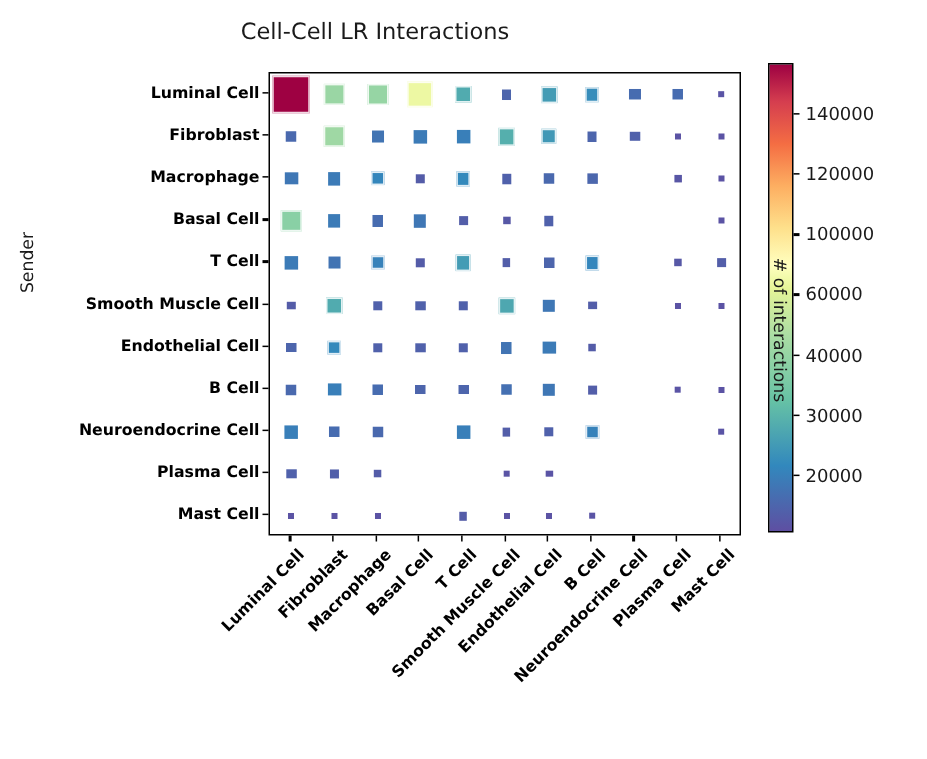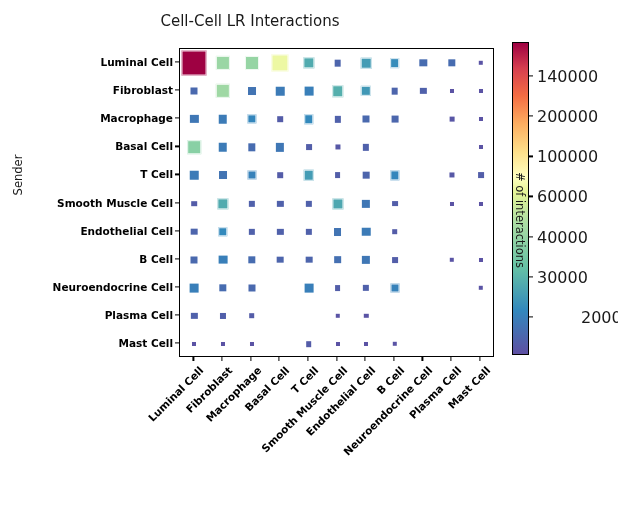--- a/index.html
+++ b/index.html
@@ -107,21 +107,21 @@
   .cbtick{
     position:absolute;
     left:529px;
     width:4px;height:1.2px;
     background:#000;
     transform:translateY(-50%);
   }
   .cbtlabel{
     position:absolute;
     left:537px;
-    font-size:16px;
+    font-size:12px;
     color:#1a1a1a;
     white-space:nowrap;
     transform:translateY(-50%);
   }
   .cblabel{
     position:absolute;
     left:527px;top:140px;
     width:160px;
     font-size:11.5px;
     color:#1a1a1a;
@@ -286,29 +286,29 @@
       <div class="xtick" style="left: 295.045px; width: 160px; top: 364px;">Plasma Cell</div>
       <div class="xtickmark" style="left: 479.682px;"></div>
       <div class="xtick" style="left: 323.682px; width: 160px; top: 364px;">Mast Cell</div>
     </div>
 
   <div class="ylabel">Sender</div>
 
   <div class="cbar"></div>
   <div id="cbar-ticks">
       <div class="cbtick" style="top: 316.878px;"></div>
-      <div class="cbtlabel" style="top: 316.878px; margin-left: 44px;">20000</div>
+      <div class="cbtlabel" style="top: 316.878px;">20000</div>
       <div class="cbtick" style="top: 276.75px;"></div>
       <div class="cbtlabel" style="top: 276.75px;">30000</div>
       <div class="cbtick" style="top: 236.622px;"></div>
       <div class="cbtlabel" style="top: 236.622px;">40000</div>
       <div class="cbtick" style="top: 196.494px;"></div>
       <div class="cbtlabel" style="top: 196.494px;">60000</div>
       <div class="cbtick" style="top: 156.365px;"></div>
       <div class="cbtlabel" style="top: 156.365px;">100000</div>
       <div class="cbtick" style="top: 116.237px;"></div>
-      <div class="cbtlabel" style="top: 116.237px;">200000</div>
+      <div class="cbtlabel" style="top: 116.237px;">120000</div>
       <div class="cbtick" style="top: 76.109px;"></div>
       <div class="cbtlabel" style="top: 76.109px;">140000</div>
     </div>
   <div class="cblabel"># of interactions</div>
 
 </div>
 
 </body></html>

